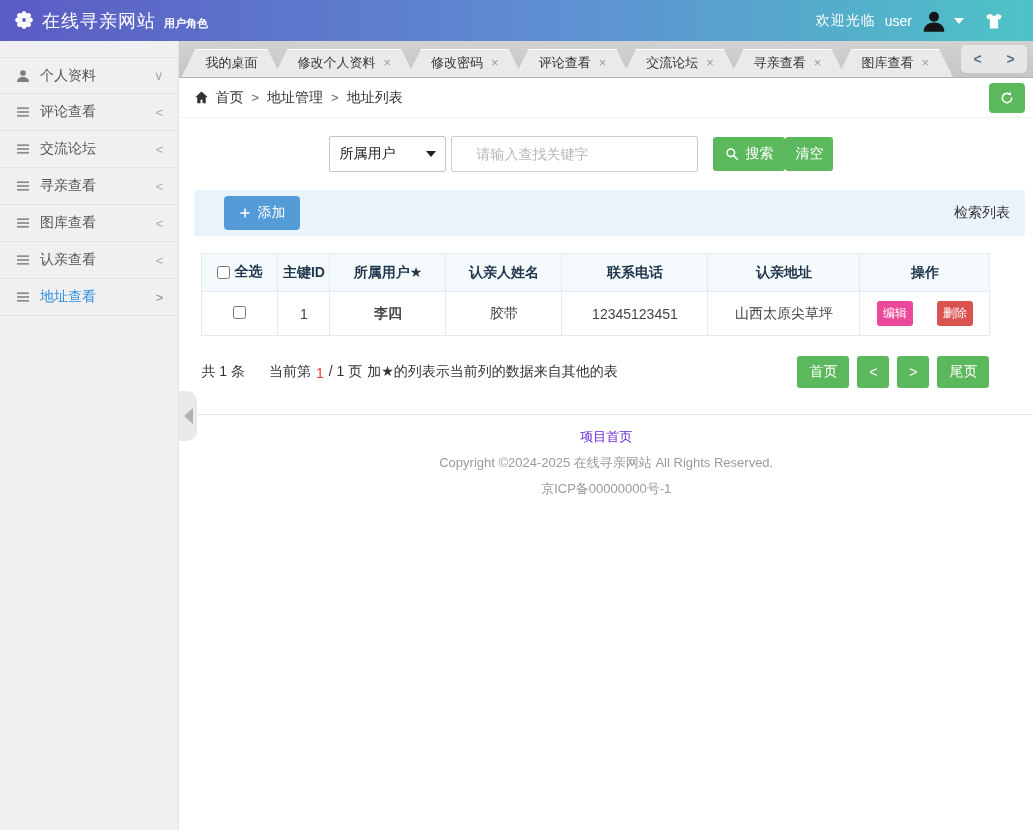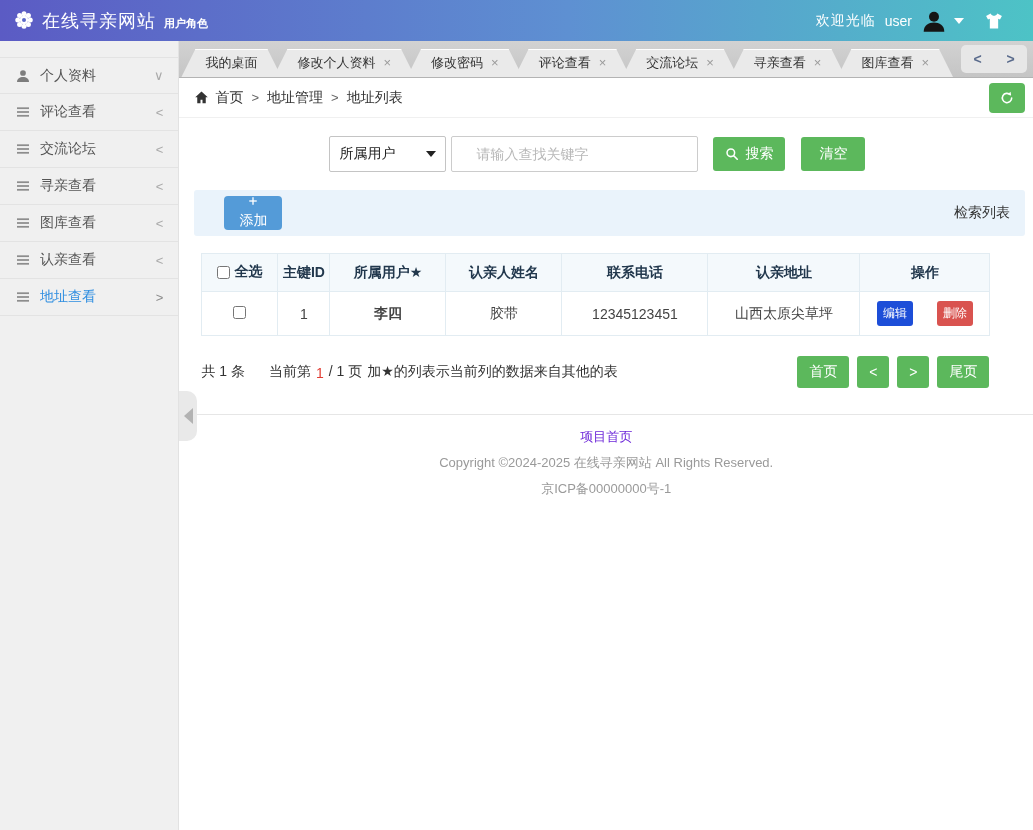--- a/index.html
+++ b/index.html
@@ -56,39 +56,39 @@
   
   .search-row { display:flex; align-items:center; margin:18px 0 0 150px; height:36px; }
   .fake-select { width:117px; height:36px; border:1px solid #c4c4c4; border-radius:2px; background:#fff;
     display:flex; align-items:center; padding:0 9px; font-size:14px; color:#222; cursor:pointer; }
   .fake-select .sel-caret { margin-left:auto; width:0; height:0; border-left:5px solid transparent; border-right:5px solid transparent; border-top:6px solid #222; }
   .kw-input { width:247px; height:36px; border:1px solid #ccc; border-radius:2px; margin-left:5px; padding:0 24px; font-size:14px; color:#333; font-family:inherit; }
   .kw-input::placeholder { color:#b8b8b8; }
   .btn-green { background:#5cb85c; color:#fff; border:none; border-radius:3px; height:34px; font-size:14px;
     display:inline-flex; align-items:center; justify-content:center; gap:6px; cursor:pointer; font-family:inherit; }
   .search-btn { width:72px; margin-left:15px; }
-  .clear-btn { width:64px; margin-left:16px; }
+  .clear-btn { width:48px; margin-left:0; }
 
   
   .panel { margin:18px 8px 0 15px; height:46px; background:#eaf3fb; border-radius:3px;
     display:flex; align-items:center; padding:0 15px 0 30px; }
   .add-btn { background:#549bd8; color:#fff; border:none; border-radius:4px; height:34px; padding:0 15px;
-    font-size:14px; display:inline-flex; align-items:center; gap:6px; cursor:pointer; font-family:inherit;flex-direction:column; }
+    font-size:14px; display:inline-flex; align-items:center; gap:6px; cursor:pointer; font-family:inherit; }
   .list-label { margin-left:auto; font-size:14px; color:#333; }
 
   
   .tbl { border-collapse:collapse; margin:17px 15px 0 22px; width:788px; table-layout:fixed;border-radius:21px; }
   .tbl th, .tbl td { border:1px solid #e2ecf2; text-align:center; font-size:14px; }
   .tbl th { background:#f4f9fc; color:#22384d; height:38px; font-weight:bold; }
   .tbl td { height:44px; color:#444; background:#fff; }
   .tbl .c0{width:76px}.tbl .c1{width:52px}.tbl .c2{width:116px}.tbl .c3{width:116px}.tbl .c4{width:146px}.tbl .c5{width:152px}.tbl .c6{width:130px}
   .th-check { display:inline-flex; align-items:center; gap:4px; justify-content:center; }
   .owner-red { color:#c12e2a; font-weight:bold; }
   .mini-btn { border:none; border-radius:3px; color:#fff; font-size:12px; padding:4px 6px; cursor:pointer; font-family:inherit; }
-  .mini-edit { background:#1d4ed8; margin-right:20px; }
+  .mini-edit { background:#ec4899; margin-right:20px; }
   .mini-del { background:#d9534f; }
 
   
   .pager { display:flex; align-items:center; margin:20px 15px 0 22px; width:788px; }
   .pager-info { font-size:14px; color:#333; display:flex; align-items:flex-end; gap:5px; }
   .pager-info .gap { width:14px; }
   .red-num { color:#e03c32; }
   .pager-btns { margin-left:auto; display:flex; gap:8px; }
   .pg-btn { padding:0 12px; height:32px; font-size:14px; }
   .pg-arrow { width:32px; padding:0; }

